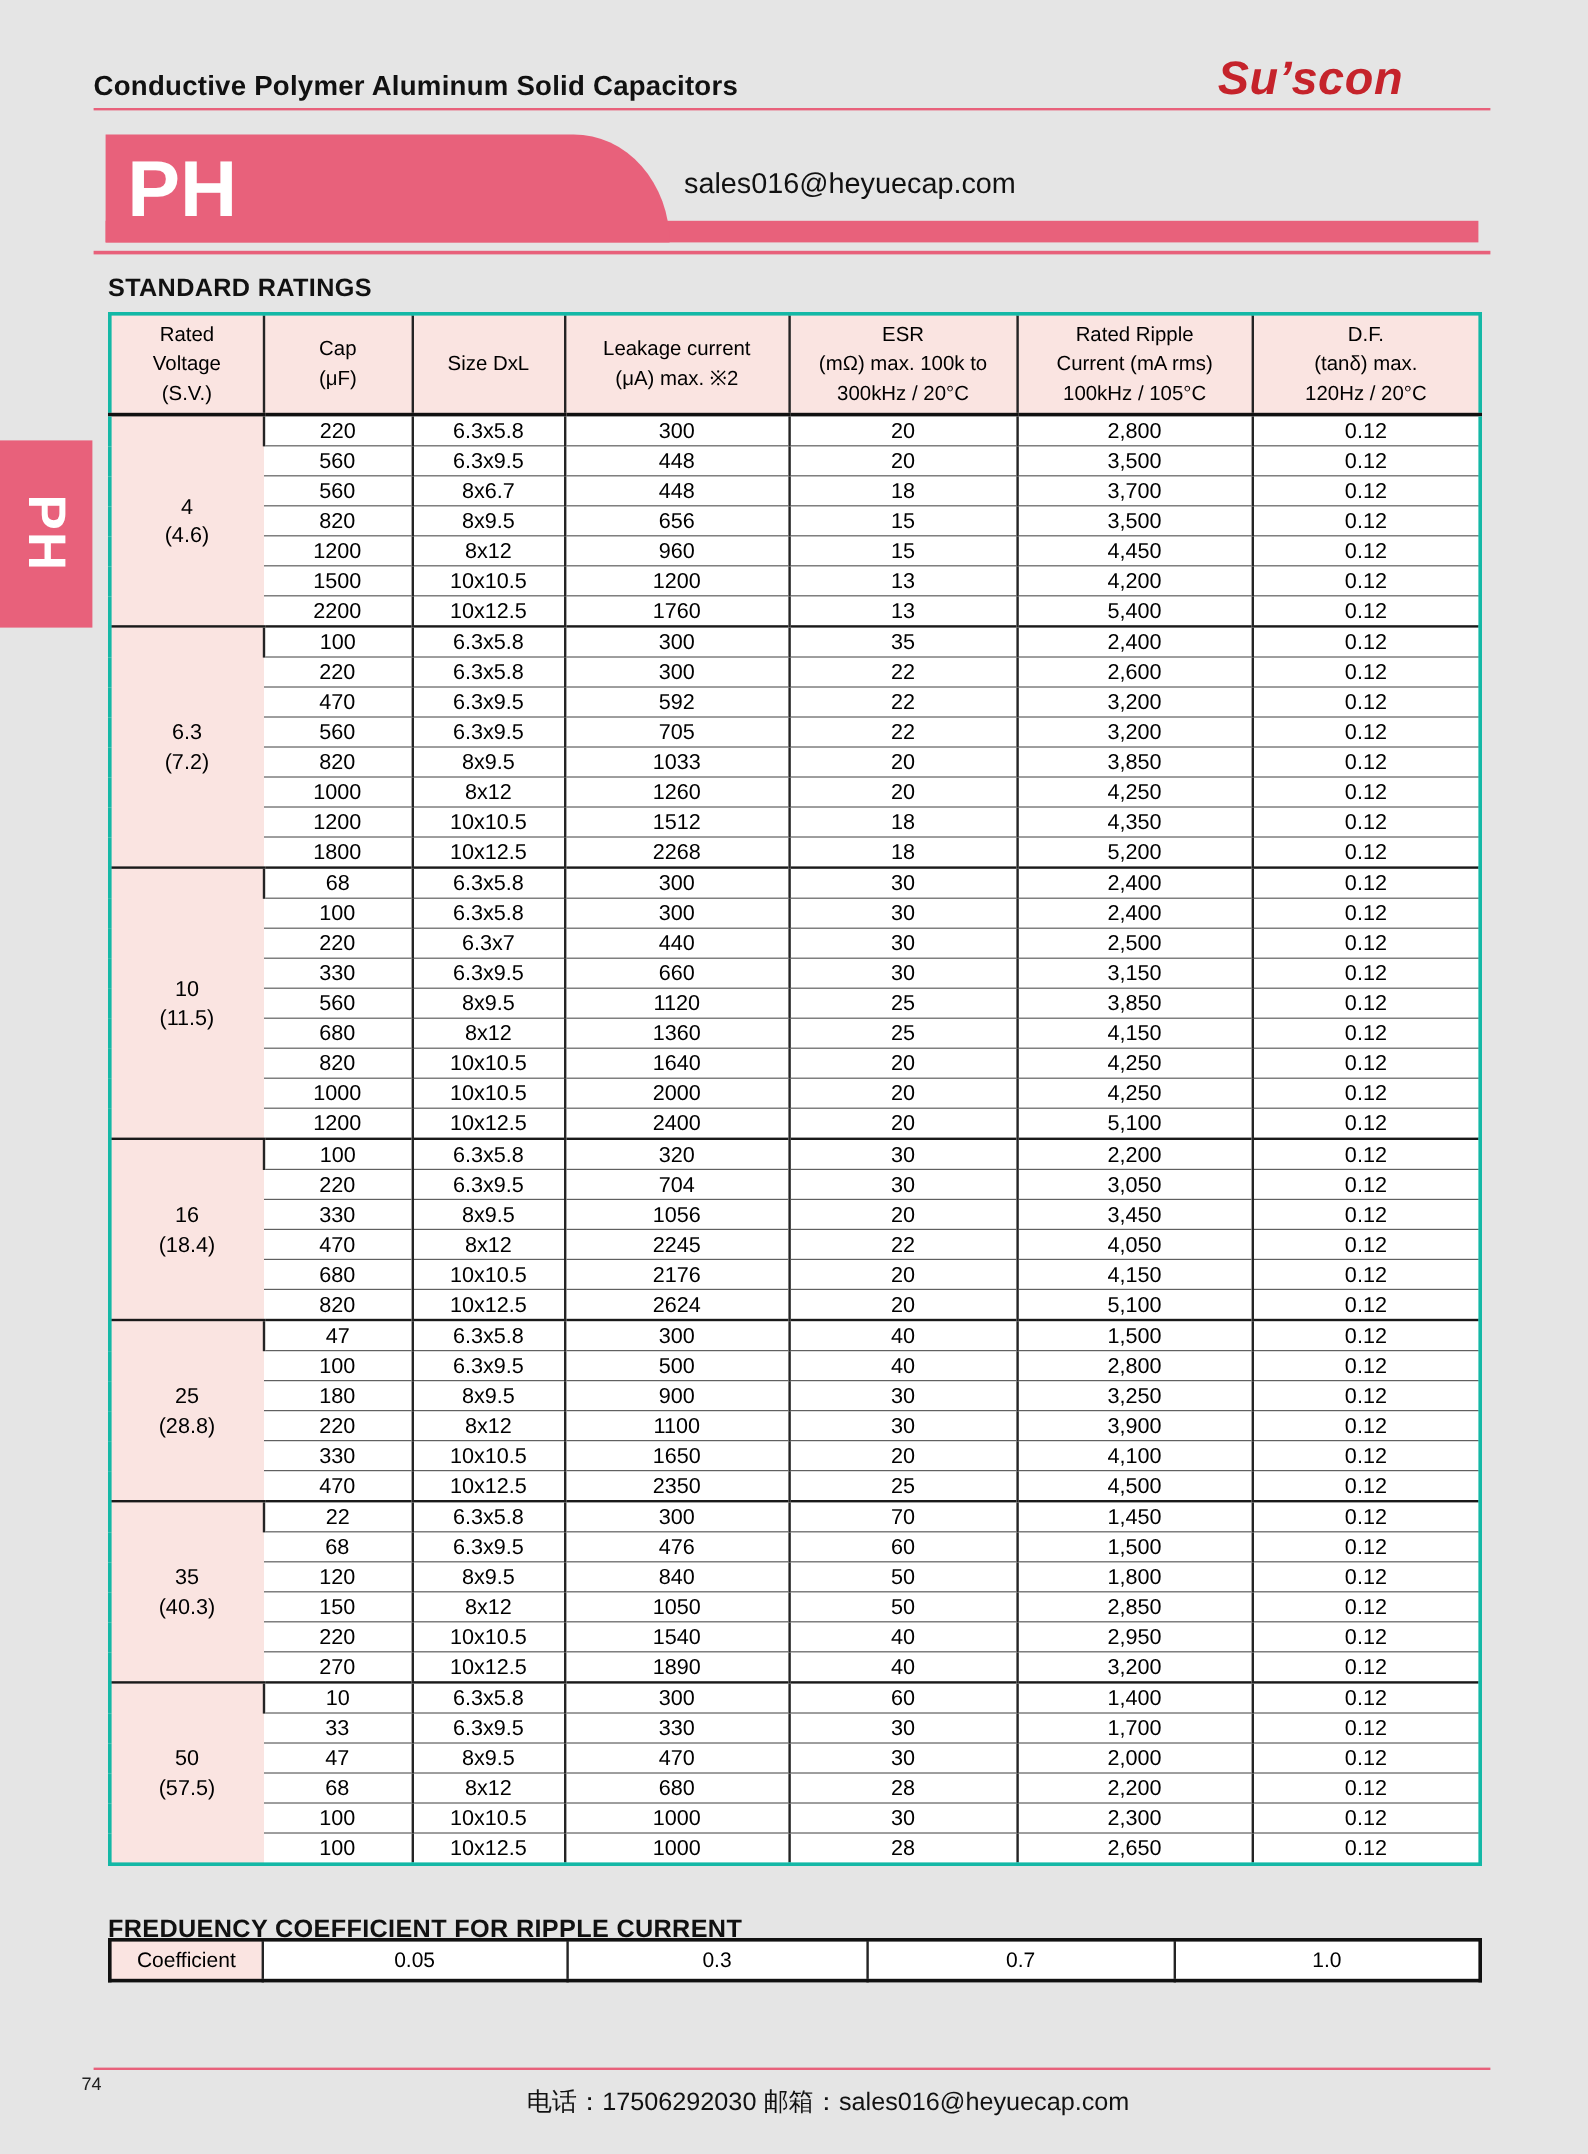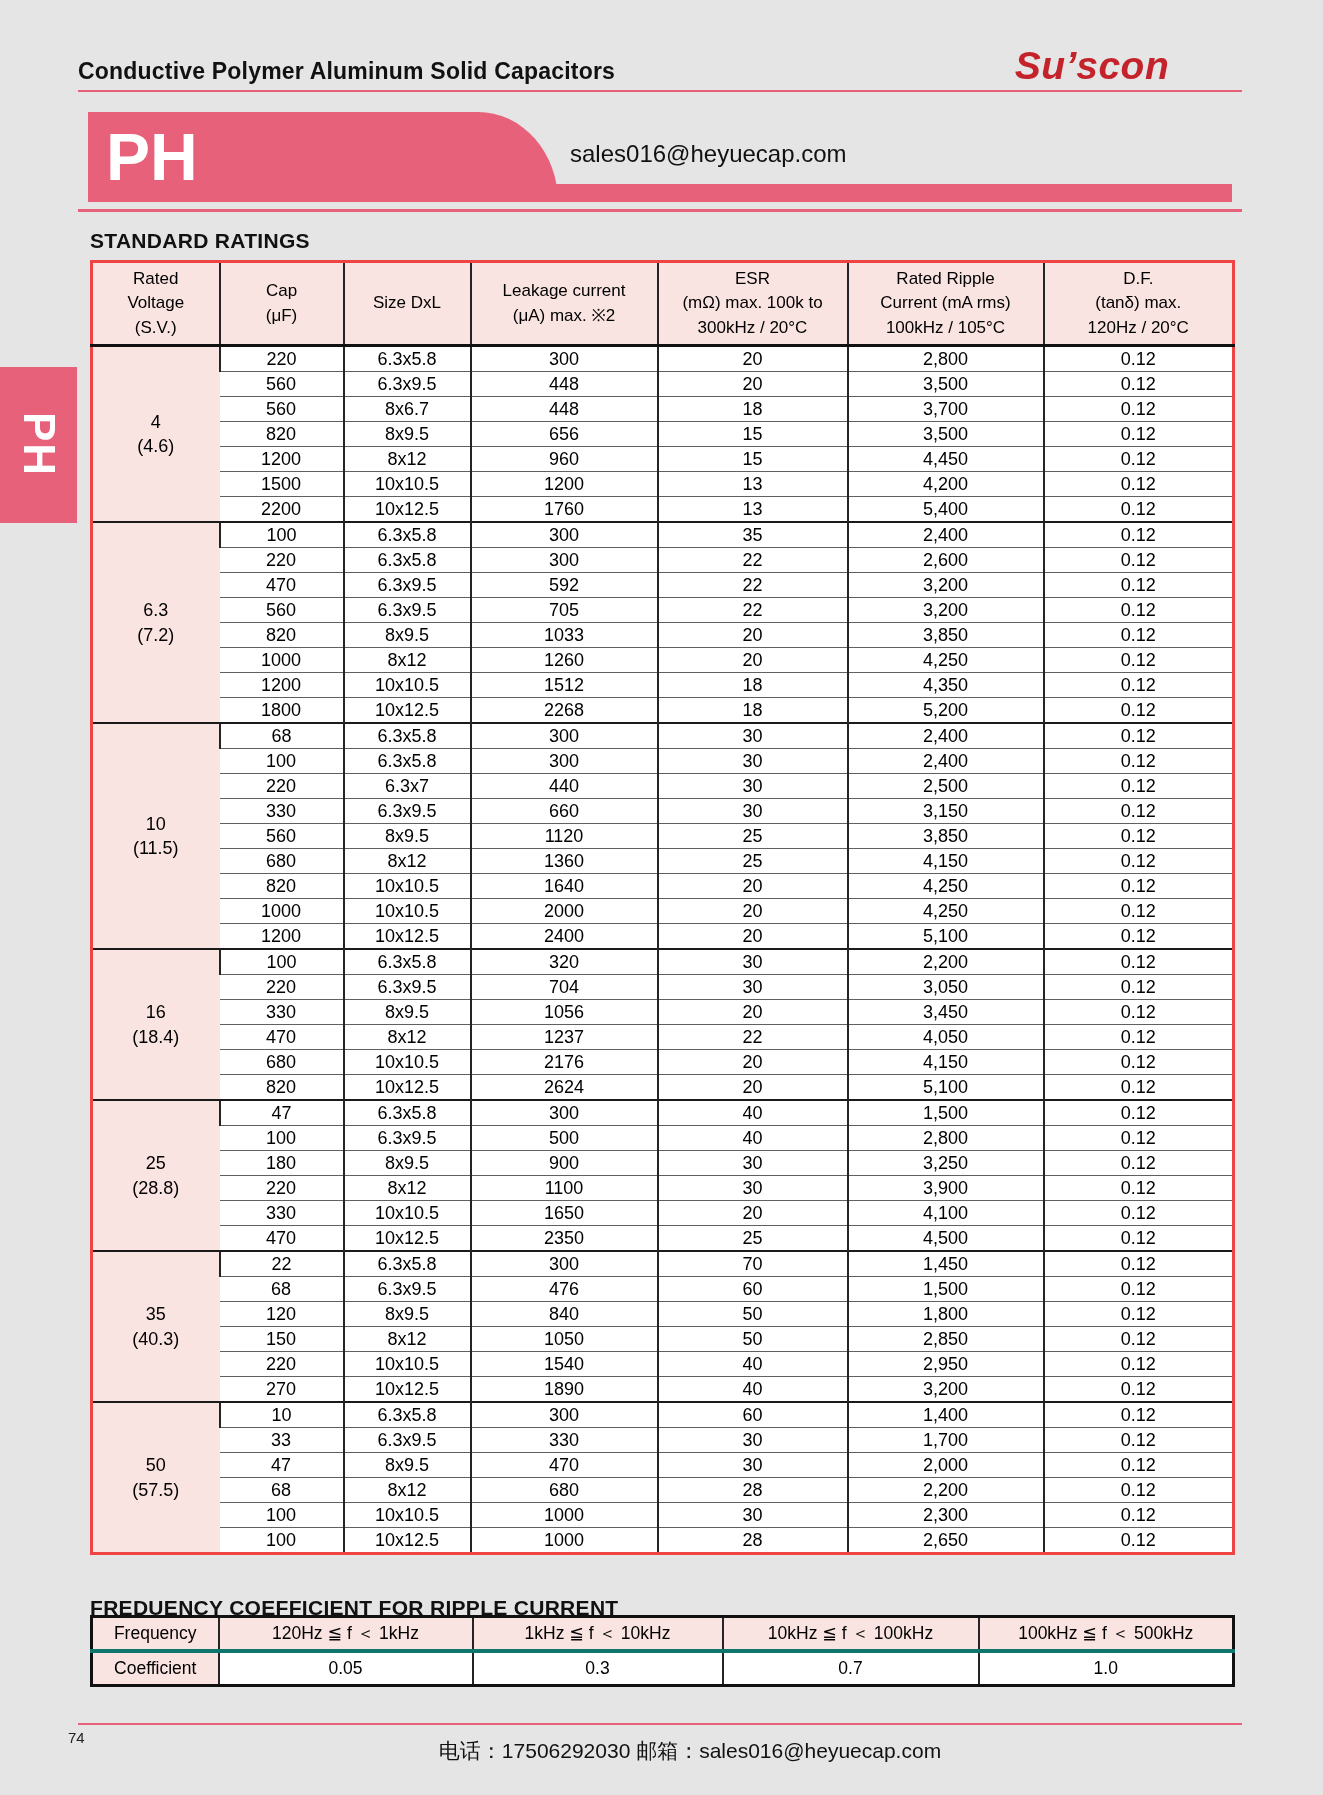--- a/index.html
+++ b/index.html
@@ -28,21 +28,21 @@
     writing-mode:vertical-rl; display:flex; align-items:center; justify-content:center; letter-spacing:2px;
   }
   
   .section-heading { position:absolute; left:90px; font-size:21px; font-weight:bold; color:#111; letter-spacing:0.3px; }
   .ratings-heading { top:229px; }
   .freq-heading { top:1596px; }
   
   table { border-collapse:collapse; table-layout:fixed; }
   .ratings-table {
     position:absolute; left:90px; top:260px; width:1142px;
-    border:3px solid #ef4444; text-align:center; font-size:18px;
+    border:3px solid #14b8a6; text-align:center; font-size:18px;
   }
   .ratings-table th {
     background:#fae4e1; font-weight:normal; font-size:17px; line-height:1.45;
     white-space:pre-line; height:84px; vertical-align:middle;
     border-left:2px solid #242424; border-bottom:3px solid #111; padding:0 2px;
   }
   .ratings-table th:first-child { border-left:none; }
   .ratings-table td {
     height:24px; line-height:24px; padding:0;
     border-left:2px solid #242424; border-top:1px solid #606060;
@@ -347,21 +347,21 @@
           <td>330</td>
           <td>8x9.5</td>
           <td>1056</td>
           <td>20</td>
           <td>3,450</td>
           <td>0.12</td>
         </tr>
         <tr>
           <td>470</td>
           <td>8x12</td>
-          <td>1237</td>
+          <td>2245</td>
           <td>22</td>
           <td>4,050</td>
           <td>0.12</td>
         </tr>
         <tr>
           <td>680</td>
           <td>10x10.5</td>
           <td>2176</td>
           <td>20</td>
           <td>4,150</td>
@@ -532,27 +532,20 @@
 
   <table class="freq-table">
     <colgroup>
       <col style="width:127px">
         <col style="width:254px">
         <col style="width:250px">
         <col style="width:256px">
         <col style="width:255px">
     </colgroup>
     <tbody>
-      <tr id="freq-head-row">
-        <td class="pink">Frequency</td>
-      <td class="pink">120Hz ≦ f ＜ 1kHz</td>
-          <td class="pink">1kHz ≦ f ＜ 10kHz</td>
-          <td class="pink">10kHz ≦ f ＜ 100kHz</td>
-          <td class="pink">100kHz ≦ f ＜ 500kHz</td>
-        </tr>
       <tr id="freq-value-row">
         <td class="pink">Coefficient</td>
       <td>0.05</td>
           <td>0.3</td>
           <td>0.7</td>
           <td>1.0</td>
         </tr>
     </tbody>
   </table>
 

